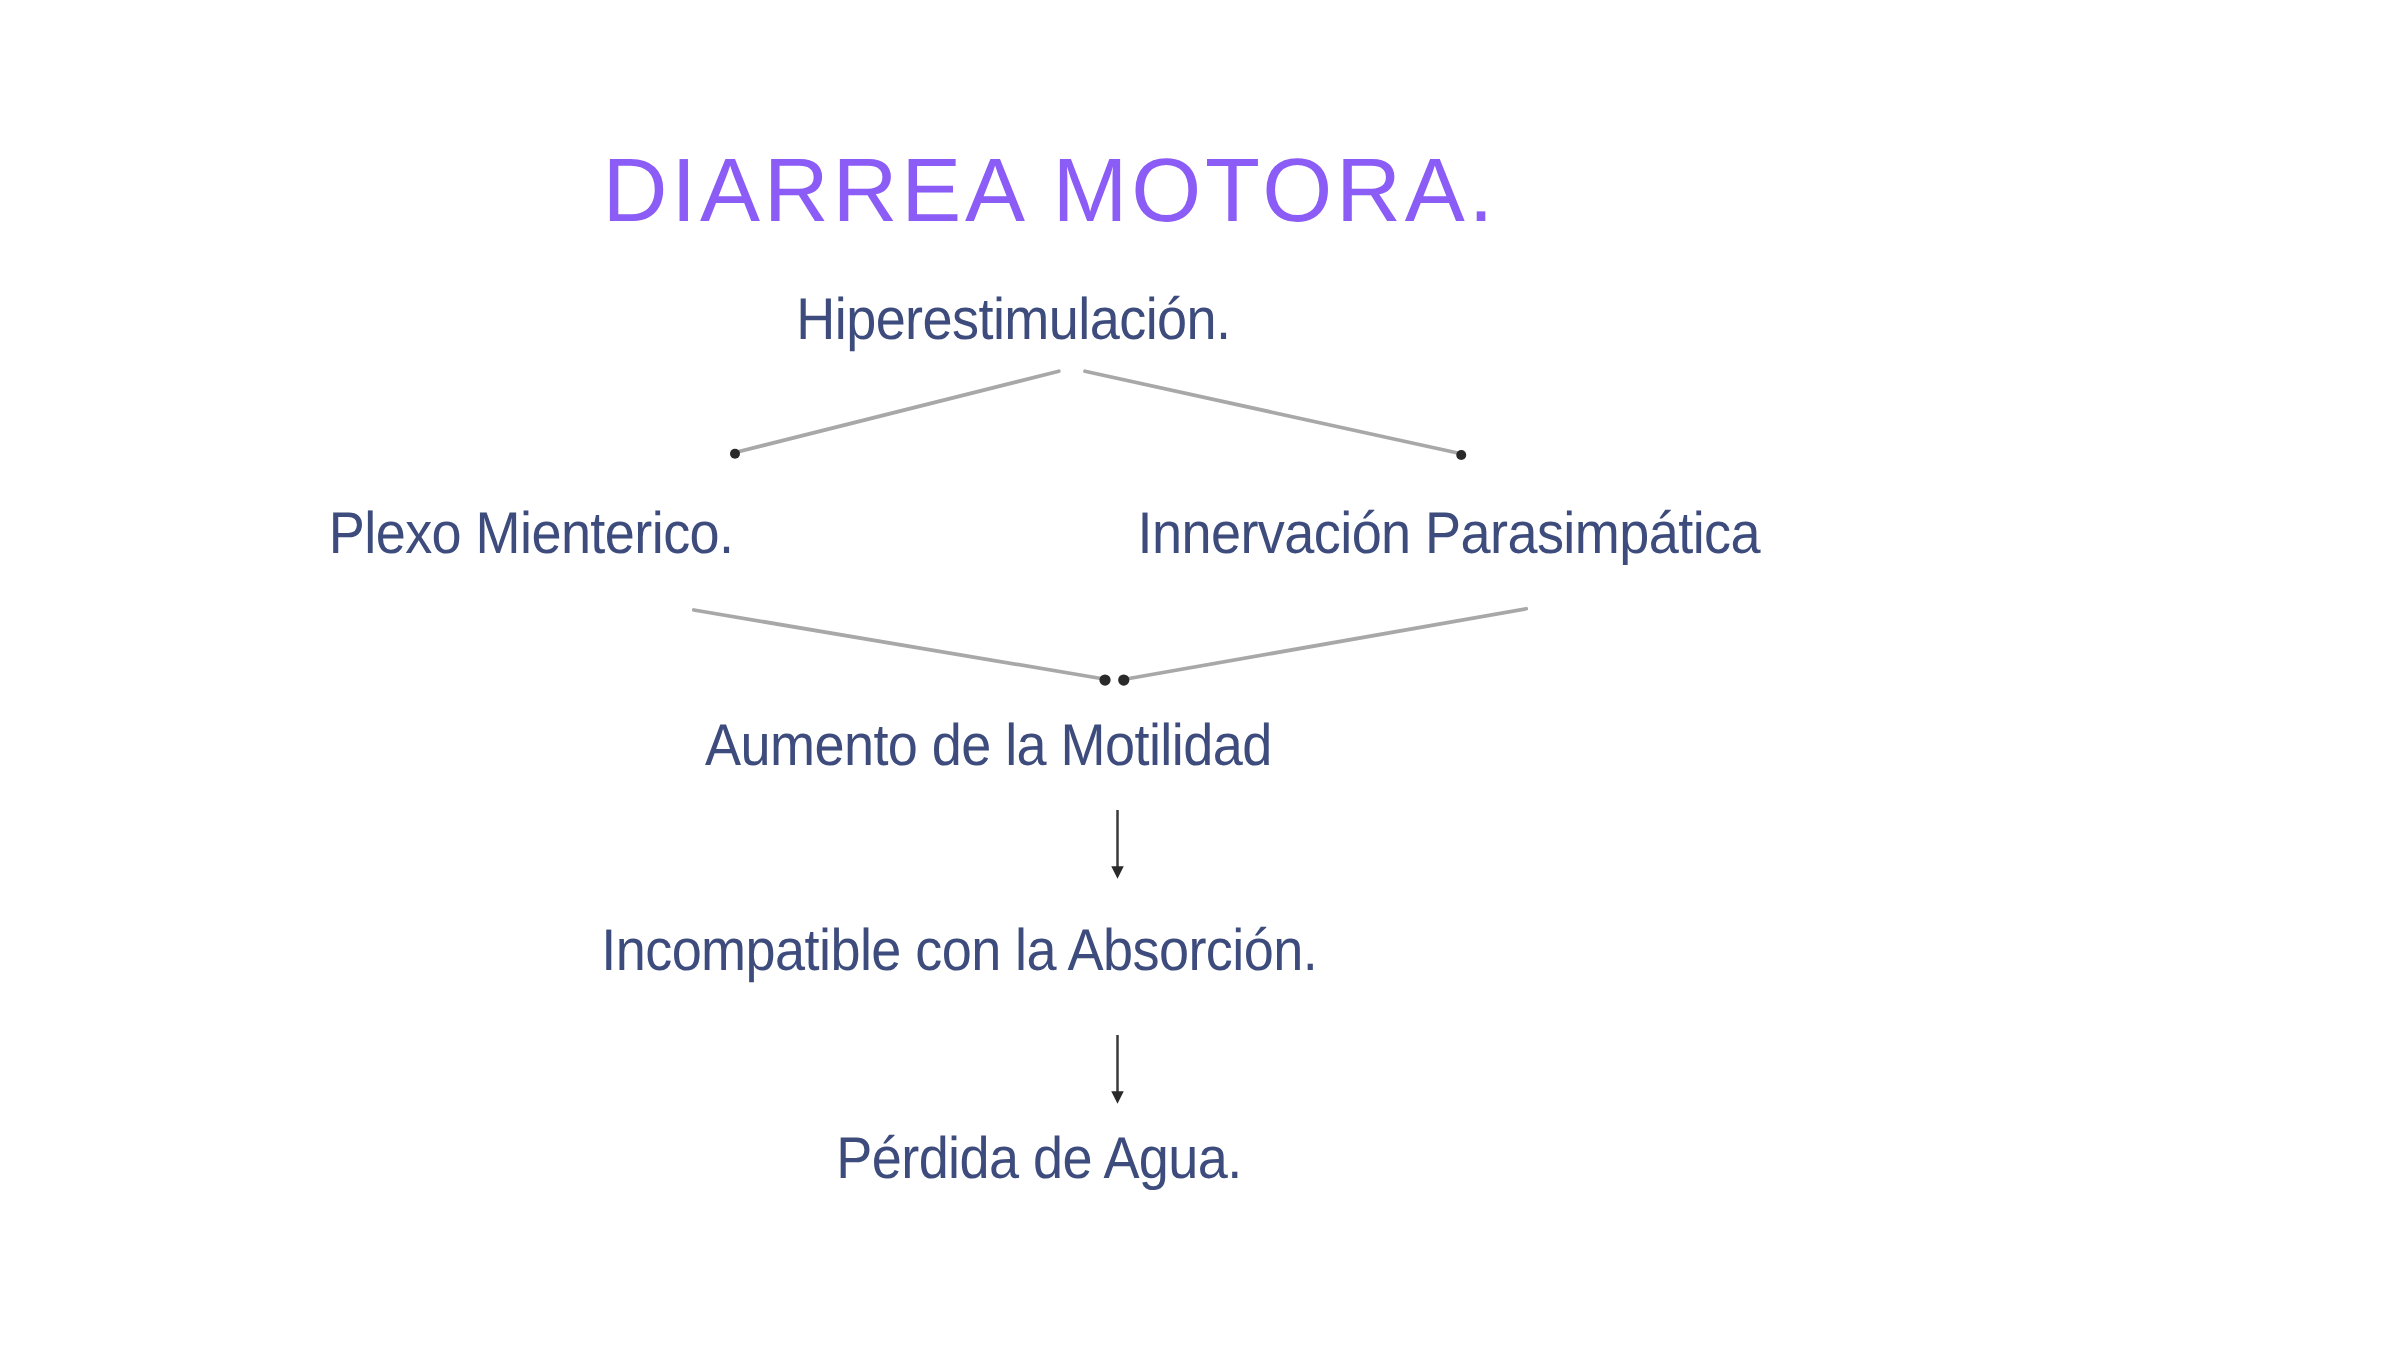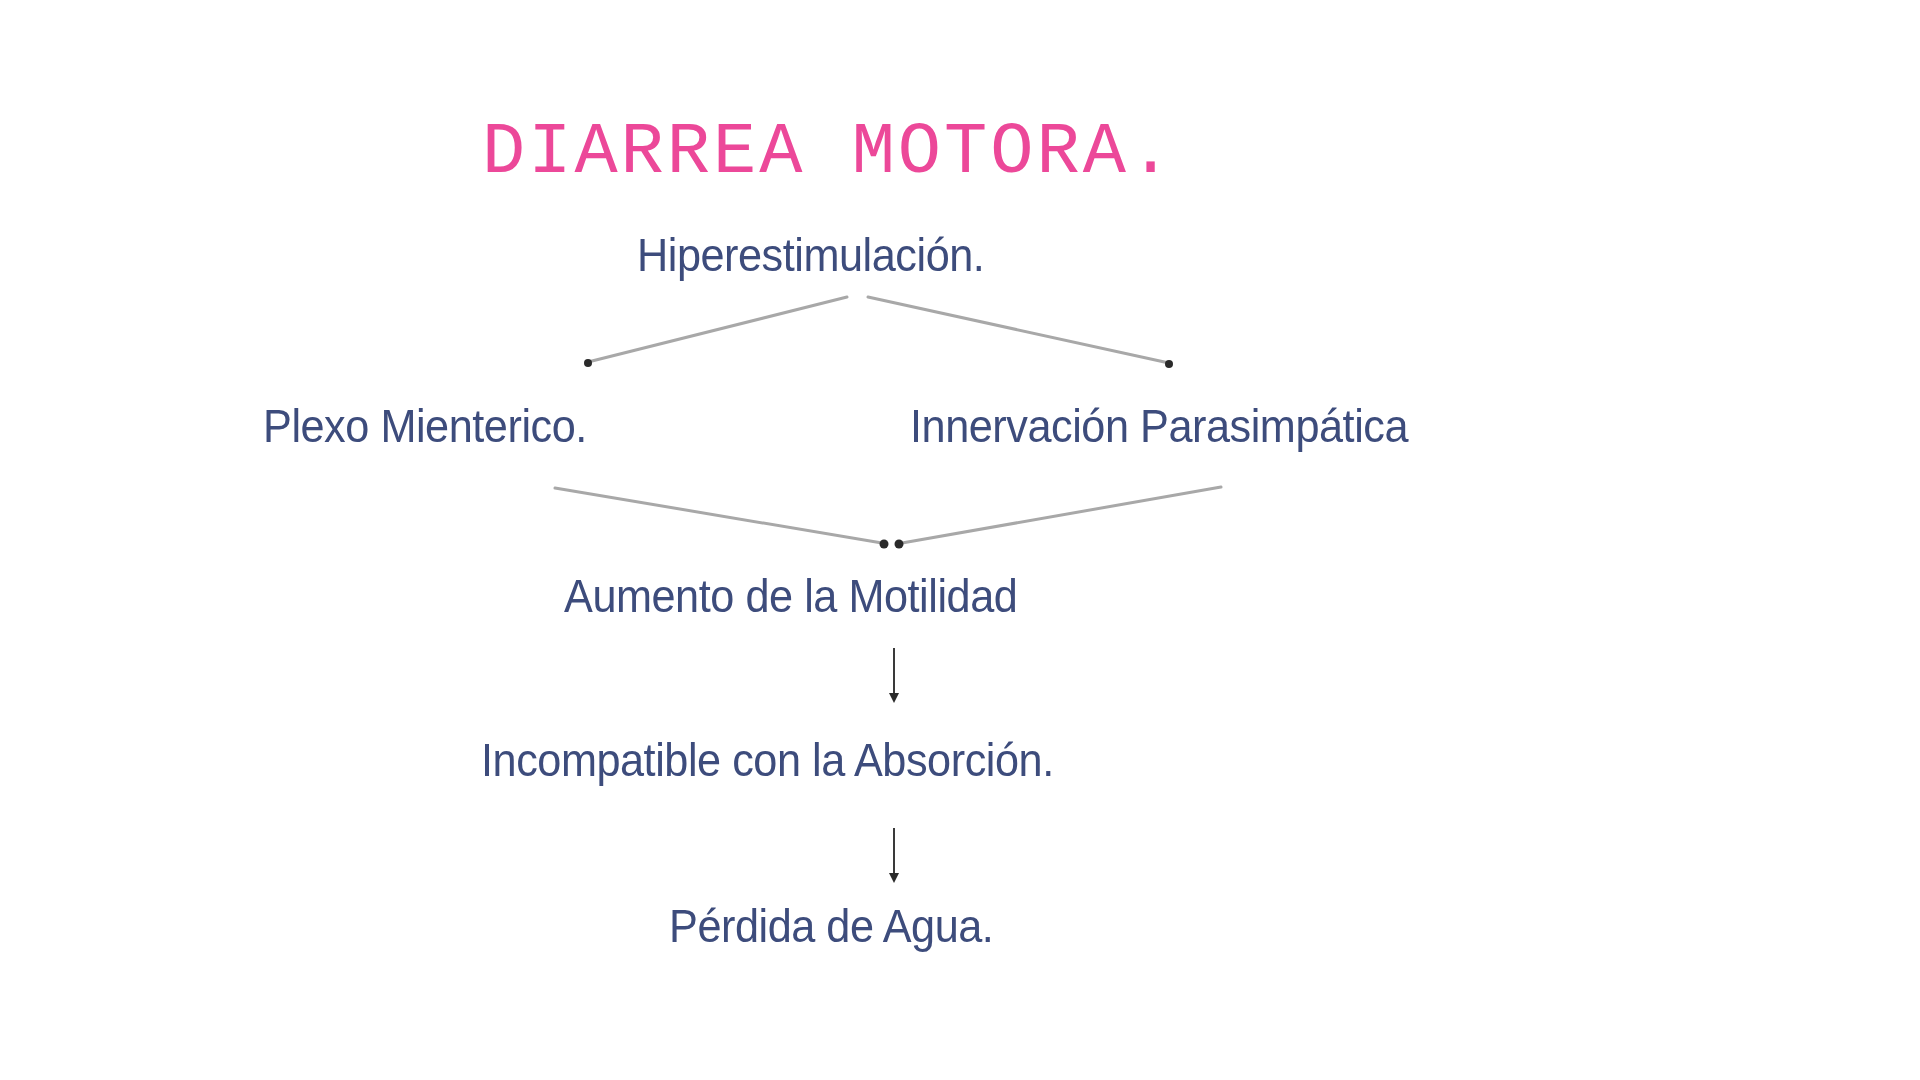--- a/index.html
+++ b/index.html
@@ -1,18 +1,18 @@
 <!DOCTYPE html>
 <html><head>
 <meta charset="utf-8">
 <style>
   html, body { margin:0; padding:0; }
   body { width:1920px; height:1080px; background:#ffffff; position:relative; overflow:hidden; }
   .txt { position:absolute; white-space:nowrap; font-family:"Liberation Sans", sans-serif; color:#3d4c7c; transform-origin:left top; }
-  .title { font-family:Liberation Mono, monospace; color:#ec4899; font-size:72px; letter-spacing:3px; }
+  .title { font-family:Liberation Sans, sans-serif; color:#8b5cf6; font-size:72px; letter-spacing:3px; }
   .node { font-size:47px; letter-spacing:-0.5px; transform:scaleX(0.92); }
   svg.conn { position:absolute; left:0; top:0; }
 </style>
 </head>
 <body>
 
 <div>
 
   <div class="txt title" style="left:482px; top:112px;">DIARREA MOTORA.</div>
 

